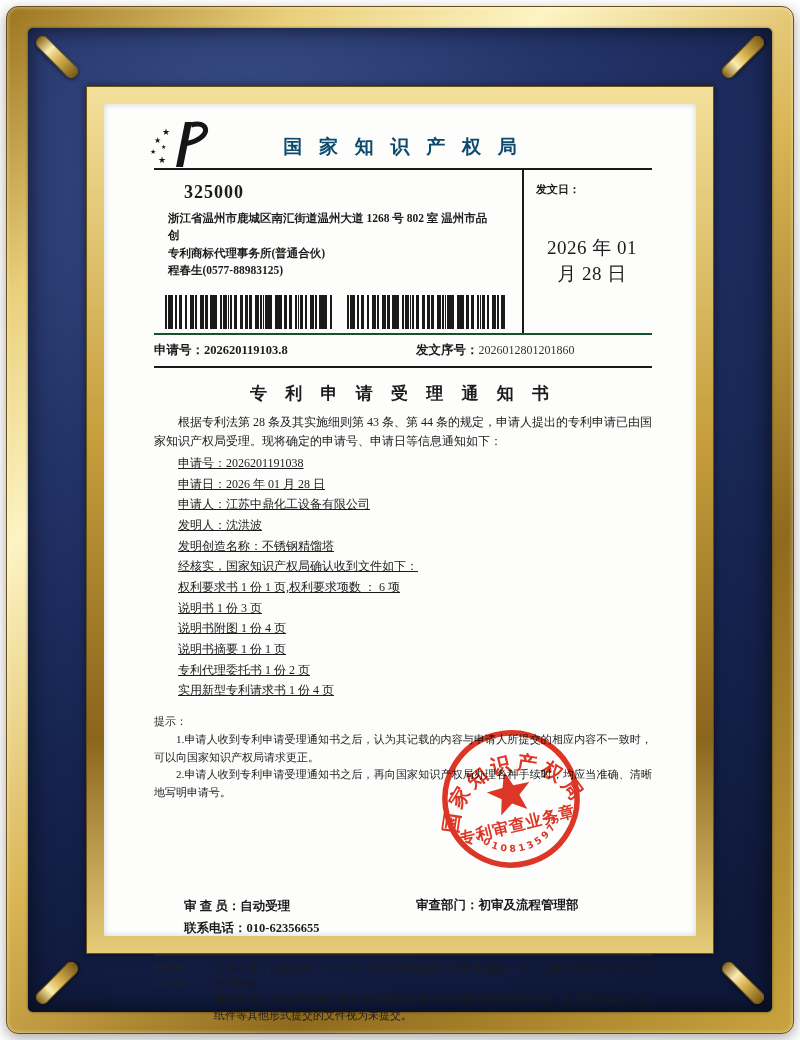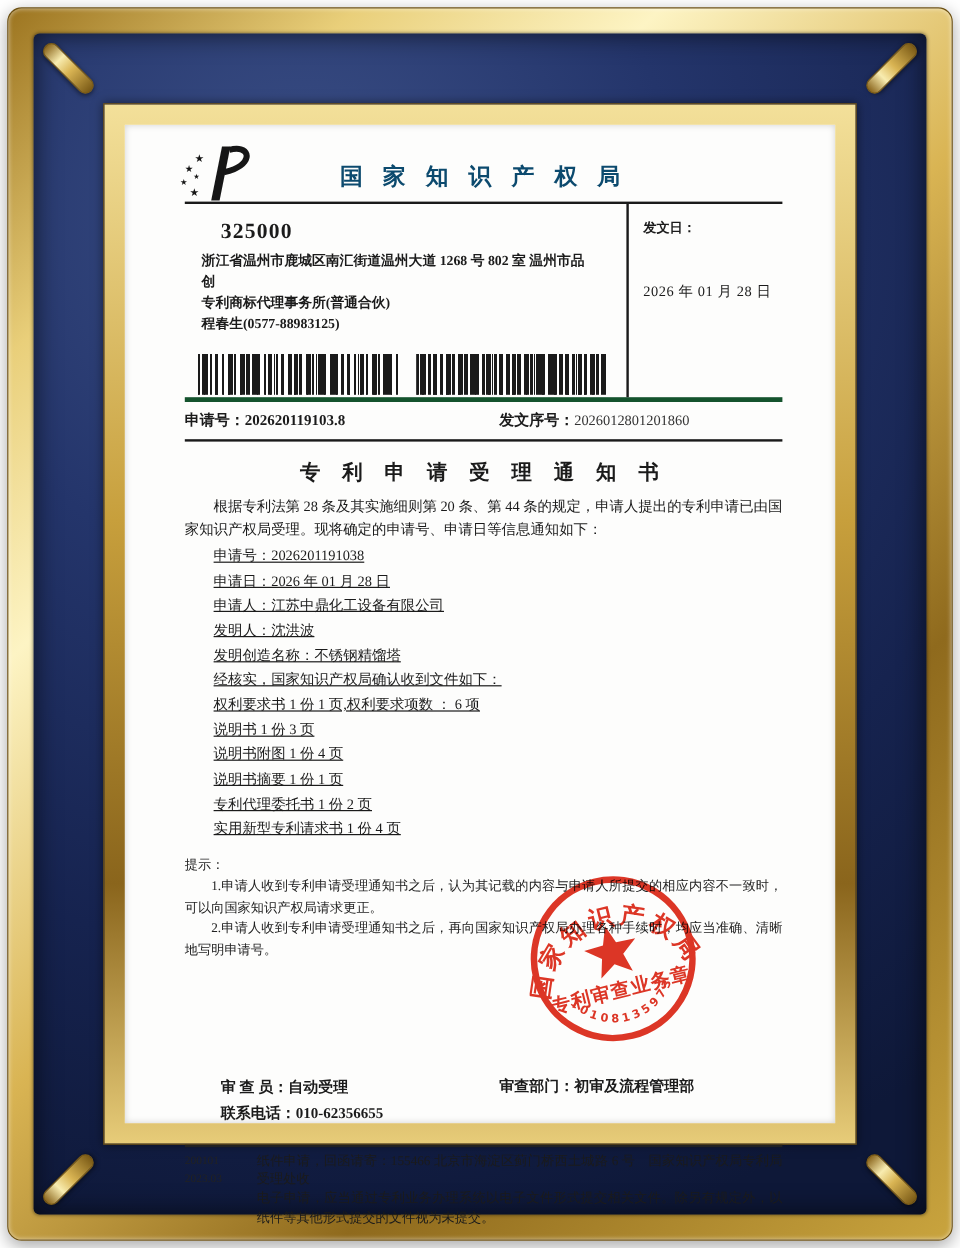--- a/index.html
+++ b/index.html
@@ -29,35 +29,35 @@
   .pin-br { right:30px; bottom:50px; transform:rotate(45deg); }
 
   
   .doc { position:absolute; inset:0; padding:14px 44px 0 50px; color:#1b1b1b; }
 
   .hdr { position:relative; height:52px; border-bottom:2px solid #1a1a1a; }
   .logo { position:absolute; left:-8px; top:0; }
   .agency { text-align:center; padding-top:16px; font-size:19px; font-weight:bold;
     letter-spacing:6px; color:#0c4a6e; }
 
-  .upper { display:flex; height:165px; border-bottom:4px solid #14532d; }
+  .upper { display:flex; height:165px; border-bottom:2px solid #14532d; }
   .upper-left { flex:1; padding-top:12px; }
   .postcode { margin-left:30px; font-size:18px; font-weight:bold; letter-spacing:1px; }
   .addr { width:330px; margin:7px auto 0 14px; font-size:11.5px;
     font-weight:bold; line-height:1.5; }
   .barcodes { display:flex; gap:14px; margin:16px 0 0 11px; }
   .barcode { height:34px; background-color:#fff;
     background-image:
       repeating-linear-gradient(90deg,#1a1a1a 0 2px,transparent 2px 5px),
       repeating-linear-gradient(90deg,#1a1a1a 0 1px,transparent 1px 7px),
       repeating-linear-gradient(90deg,transparent 0 3px,#1a1a1a 3px 6px,transparent 6px 11px); }
   .bc1 { width:168px; } .bc2 { width:158px; }
   .upper-right { width:130px; border-left:2px solid #1a1a1a; padding:12px 4px 0 12px; }
   .fawen-label { font-size:11px; font-weight:bold; }
-  .fawen-date { margin-top:38px; text-align:left; font-size:12px; letter-spacing:.5px; }
+  .fawen-date { margin-top:38px; text-align:center; font-size:19px; letter-spacing:.5px; }
 
   .meta { display:flex; align-items:center; height:33px; border-bottom:2px solid #1a1a1a;
     font-size:12.5px; }
   .meta-left { width:262px; font-weight:bold; }
   .meta-right { flex:1; }
   .meta-label { font-weight:bold; }
   .meta-val-light { font-size:12px; color:#333; }
 
   .title { margin-top:14px; text-align:center; font-size:17px; font-weight:bold;
     letter-spacing:7px; }
@@ -132,21 +132,21 @@
       <div class="meta">
         <div class="meta-left">
           <span class="meta-label">申请号：</span><span>202620119103.8</span>
         </div>
         <div class="meta-right">
           <span class="meta-label">发文序号：</span><span class="meta-val-light">2026012801201860</span>
         </div>
       </div>
 
       <div class="title">专 利 申 请 受 理 通 知 书</div>
-      <div class="para">根据专利法第 28 条及其实施细则第 20 条、第 44 条的规定，申请人提出的专利申请已由国家知识产权局受理。现将确定的申请号、申请日等信息通知如下：</div>
+      <div class="para">根据专利法第 28 条及其实施细则第 43 条、第 44 条的规定，申请人提出的专利申请已由国家知识产权局受理。现将确定的申请号、申请日等信息通知如下：</div>
 
       <div class="fields">
         <div>申请号：2026201191038</div>
         <div>申请日：2026 年 01 月 28 日</div>
         <div>申请人：江苏中鼎化工设备有限公司</div>
         <div>发明人：沈洪波</div>
         <div>发明创造名称：不锈钢精馏塔</div>
         <div>经核实，国家知识产权局确认收到文件如下：</div>
         <div>权利要求书 1 份 1 页,权利要求项数 ： 6 项</div>
         <div>说明书 1 份 3 页</div>

